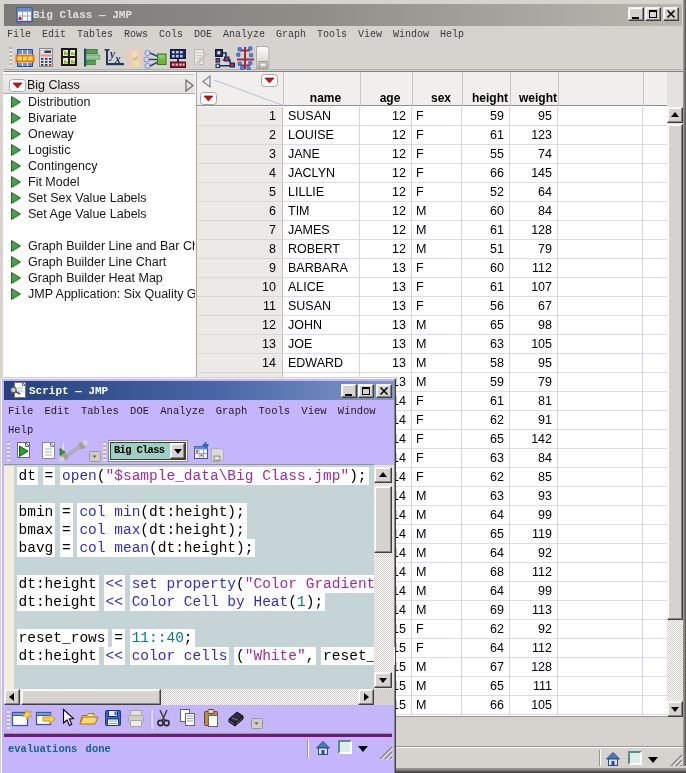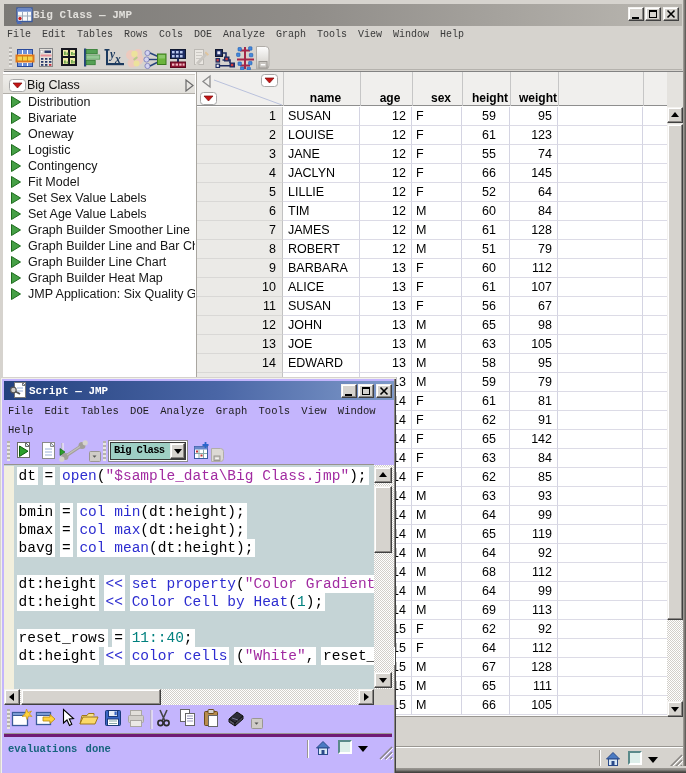--- a/index.html
+++ b/index.html
@@ -40,21 +40,21 @@
 .trow{position:absolute;left:0;width:470px;height:19px;}
 .rnum{position:absolute;left:0;top:0;width:86px;height:19px;background:#ebeae7;
  border-right:1px solid #c2c2c2;border-bottom:1px solid #d9d8d6;
  font-size:12.5px;text-align:right;padding:2px 6px 0 0;color:#000;}
 .cell{position:absolute;top:0;height:19px;border-bottom:1px solid #dcdbe6;border-right:1px solid #d4d4e2;
  font-size:12.5px;padding-top:2px;color:#000;background:#fff;}
 
 .cname{left:86px;width:77px;padding-left:5px;}
 .cage{left:163px;width:52px;text-align:right;padding-right:5px;}
 .csex{left:215px;width:50px;padding-left:4px;}
-.chei{left:265px;width:48px;text-align:right;padding-right:13px;}
+.chei{left:265px;width:48px;text-align:right;padding-right:5px;}
 .cwei{left:313px;width:48px;text-align:right;padding-right:5px;}
 .ce1{left:361px;width:85px;}
 .ce2{left:446px;width:24px;border-right:none;}
 
 .sbtn{position:absolute;background:#d6d3ce;
  border-top:1px solid #f4f2ef;border-left:1px solid #f4f2ef;
  border-right:1px solid #404040;border-bottom:1px solid #404040;
  box-shadow:inset -1px -1px 0 #8a8784, inset 1px 1px 0 #fff;}
 .sthumb{position:absolute;background:#d6d3ce;
  border-top:1px solid #f4f2ef;border-left:1px solid #f4f2ef;
@@ -336,26 +336,20 @@
         <polygon points="0.5,0.5 0.5,11.5 9.5,6" fill="#46a046" stroke="#1d6b1d"></polygon>
       </svg>
       <span class="it">Set Sex Value Labels</span>
     </div>
 <div class="pitem" style="top:134px">
       <svg style="position:absolute;left:8px;top:2px" width="11" height="12">
         <polygon points="0.5,0.5 0.5,11.5 9.5,6" fill="#46a046" stroke="#1d6b1d"></polygon>
       </svg>
       <span class="it">Set Age Value Labels</span>
     </div>
-<div class="pitem" style="top:150px">
-      <svg style="position:absolute;left:8px;top:2px" width="11" height="12">
-        <polygon points="0.5,0.5 0.5,11.5 9.5,6" fill="#46a046" stroke="#1d6b1d"></polygon>
-      </svg>
-      <span class="it">Graph Builder Smoother Line</span>
-    </div>
 <div class="pitem" style="top:166px">
       <svg style="position:absolute;left:8px;top:2px" width="11" height="12">
         <polygon points="0.5,0.5 0.5,11.5 9.5,6" fill="#46a046" stroke="#1d6b1d"></polygon>
       </svg>
       <span class="it">Graph Builder Line and Bar Chart</span>
     </div>
 <div class="pitem" style="top:182px">
       <svg style="position:absolute;left:8px;top:2px" width="11" height="12">
         <polygon points="0.5,0.5 0.5,11.5 9.5,6" fill="#46a046" stroke="#1d6b1d"></polygon>
       </svg>

